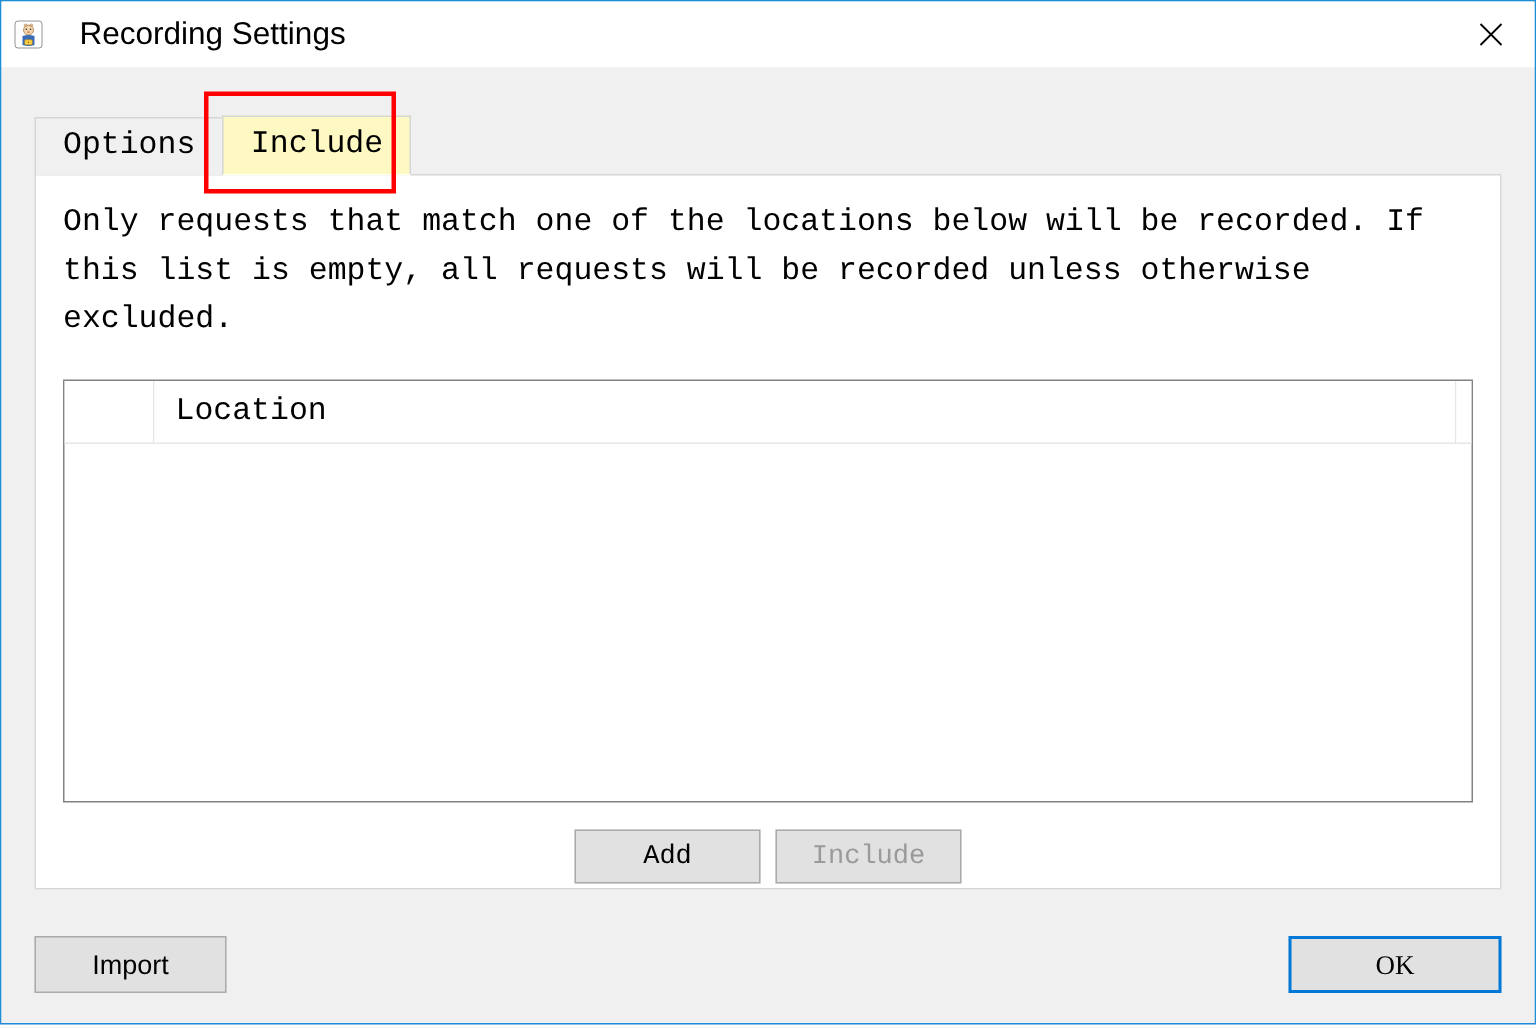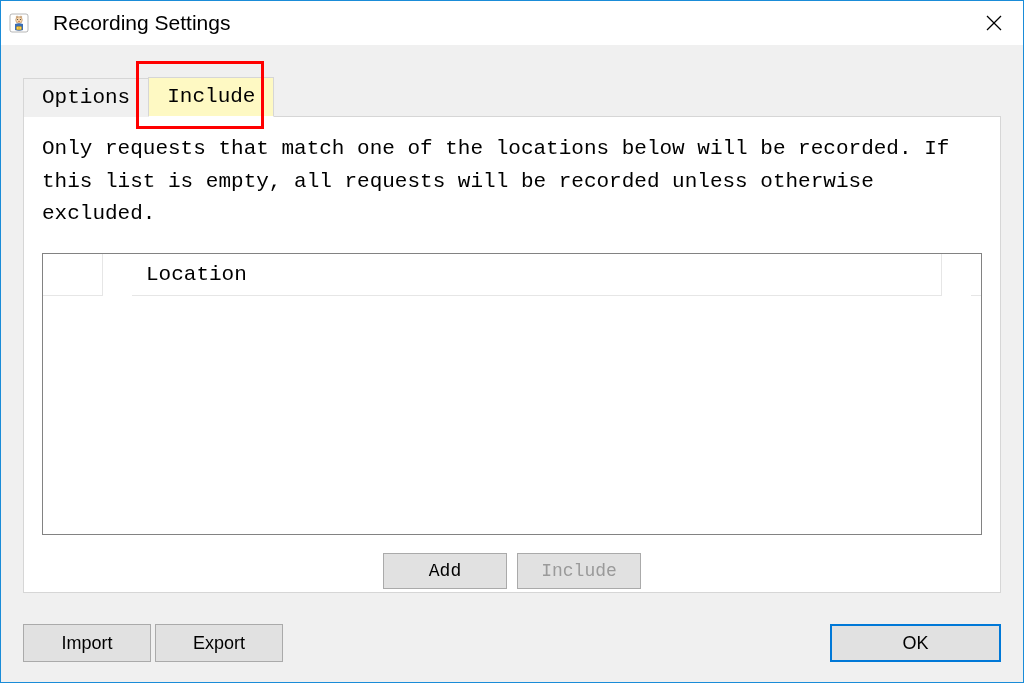--- a/index.html
+++ b/index.html
@@ -107,21 +107,20 @@
     .list {
       border: 1px solid #828282;
       background: #fff;
       height: 282px;
       overflow: hidden;
     }
     .list-header-row {
       display: flex;
       height: 42px;
       align-items: stretch;
-      gap: 29px;
     }
     .hdr-chk {
       width: 60px;
       border-right: 1px solid #e6e6e6;
       border-bottom: 1px solid #e6e6e6;
       background: #fff;
     }
     .hdr-loc {
       flex: 1;
       border-bottom: 1px solid #e6e6e6;
@@ -167,25 +166,25 @@
     .center-btns .btn { width: 124px; }
     .bottom-bar {
       position: absolute;
       left: 22px; right: 22px; bottom: 20px;
       display: flex;
       justify-content: space-between;
       align-items: center;
     }
     .bottom-left, .bottom-right {
       display: flex;
-      gap: 4px;
+      gap: 32px;
       align-items: center;
     }
     .bottom-bar .btn { width: 128px; height: 38px; }
-    .bottom-right .btn { width: 171px; }
+    .bottom-right .btn { width: 142px; font-family: Liberation Serif, serif; }
   </style>
 </head>
 <body>
 
 <div class="window">
 
   <div class="titlebar">
     <div class="titlebar-left">
       <span class="app-icon">
         <svg viewBox="0 0 20 20">
@@ -236,21 +235,20 @@
         <div class="center-btns">
           <button class="btn">Add</button>
           <button class="btn disabled">Include</button>
         </div>
       </div>
     </div>
 
     <div class="bottom-bar">
       <div class="bottom-left">
         <button class="btn">Import</button>
-        <button class="btn">Export</button>
       </div>
       <div class="bottom-right">
         <button class="btn primary">OK</button>
       </div>
     </div>
 
   </div>
 </div>
 
 </body></html>

